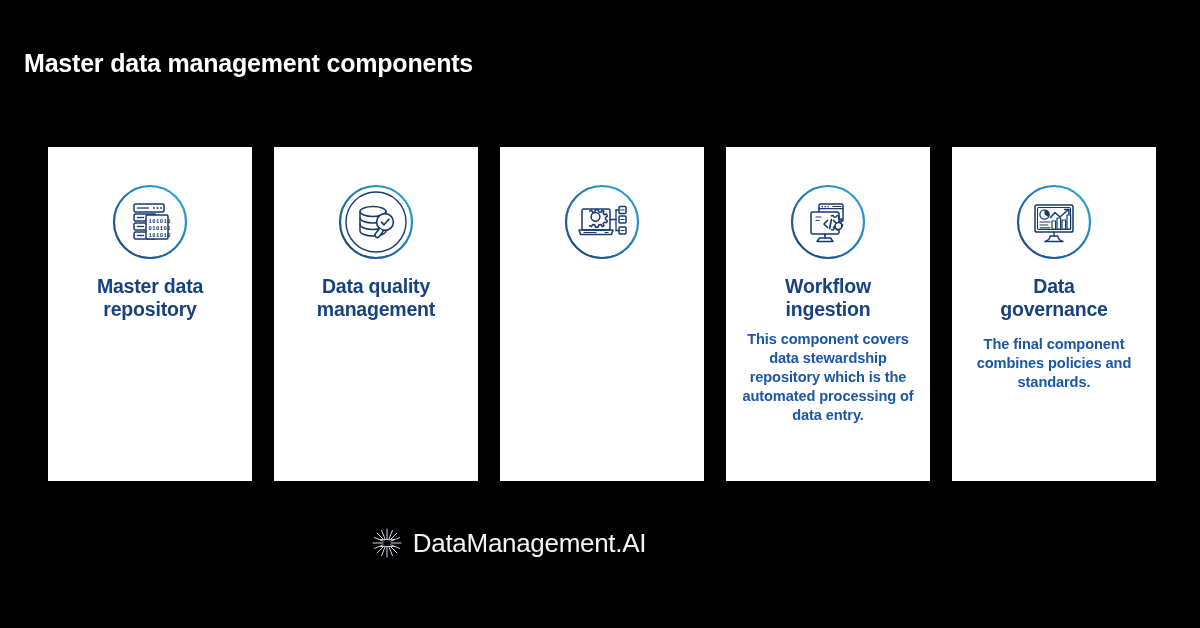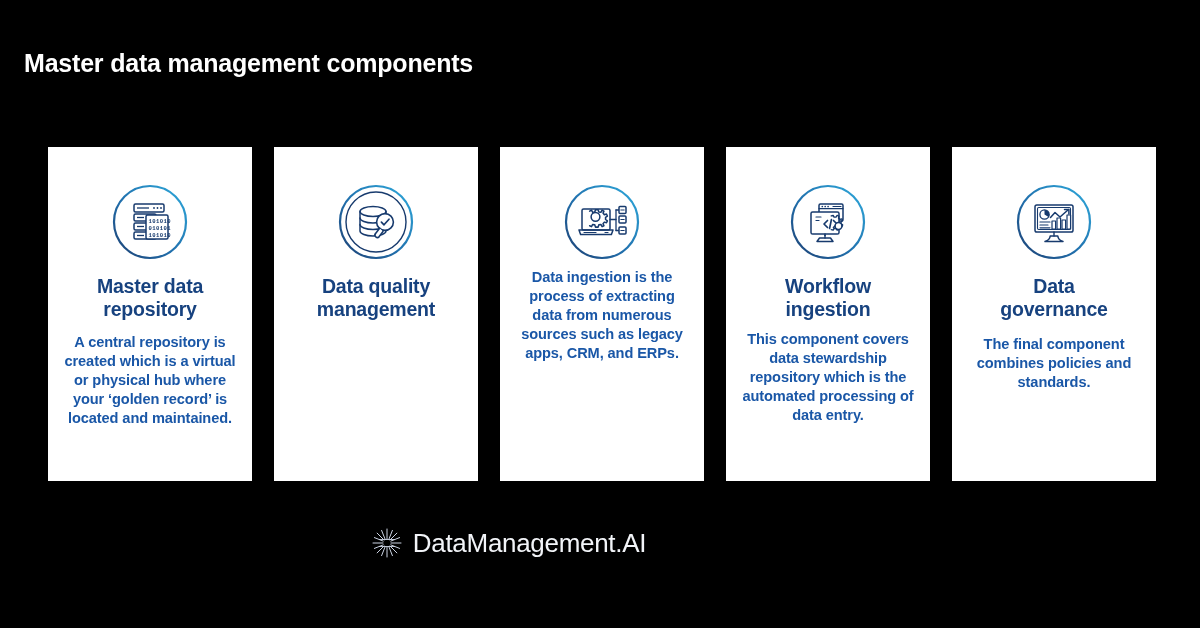--- a/index.html
+++ b/index.html
@@ -153,21 +153,20 @@
           </g>
           <g fill="#173a6d" font-family="'Liberation Mono', monospace" font-size="5.6" font-weight="bold" letter-spacing="0.4">
             <text x="37.5" y="40">101010</text>
             <text x="37.5" y="47">010101</text>
             <text x="37.5" y="54">101010</text>
           </g>
         </svg>
       </div>
       <div class="card-title">Master data
 repository</div>
-      <div class="card-body">A central repository is created which is a virtual or physical hub where your ‘golden record’ is located and maintained.</div>
     </div>
 
     <div class="card">
       <div class="icon-wrap">
         <svg viewBox="0 0 78 78" xmlns="http://www.w3.org/2000/svg">
           <defs>
             <linearGradient id="g2" x1="1" y1="0" x2="0" y2="1">
               <stop offset="0%" stop-color="#2eaadc"></stop>
               <stop offset="55%" stop-color="#2170ad"></stop>
               <stop offset="100%" stop-color="#1d3f72"></stop>
@@ -216,21 +215,20 @@
             <line x1="53" y1="47.5" x2="56" y2="47.5" stroke-width="1.3"></line>
             <rect x="56" y="23.5" width="7" height="7" rx="1" fill="#ffffff"></rect>
             <rect x="56" y="33" width="7" height="7" rx="1" fill="#ffffff"></rect>
             <rect x="56" y="44" width="7" height="7" rx="1" fill="#ffffff"></rect>
             <line x1="57.8" y1="27" x2="61.2" y2="27" stroke-width="1"></line>
             <line x1="57.8" y1="36.5" x2="61.2" y2="36.5" stroke-width="1"></line>
             <line x1="57.8" y1="47.5" x2="61.2" y2="47.5" stroke-width="1"></line>
           </g>
         </svg>
       </div>
-      <div class="card-body">Data ingestion is the process of extracting data from numerous sources such as legacy apps, CRM, and ERPs.</div>
     </div>
 
     <div class="card">
       <div class="icon-wrap">
         <svg viewBox="0 0 78 78" xmlns="http://www.w3.org/2000/svg">
           <defs>
             <linearGradient id="g4" x1="1" y1="0" x2="0" y2="1">
               <stop offset="0%" stop-color="#2eaadc"></stop>
               <stop offset="55%" stop-color="#2170ad"></stop>
               <stop offset="100%" stop-color="#1d3f72"></stop>

